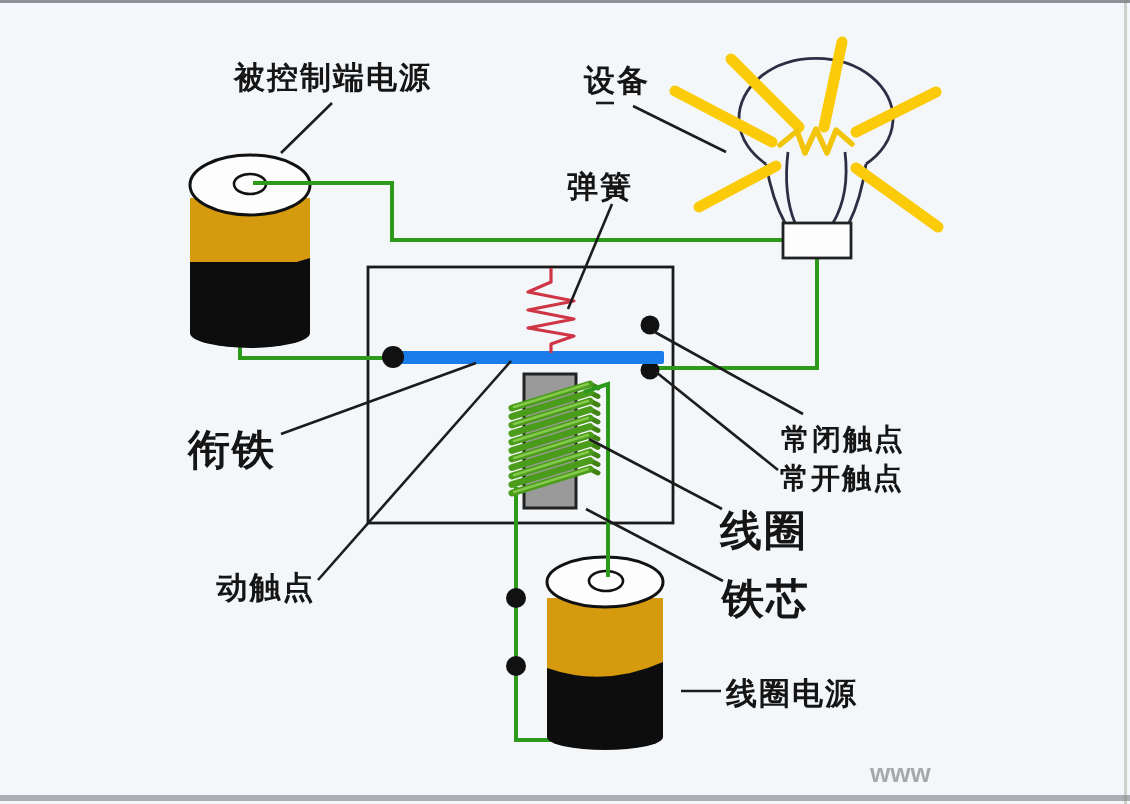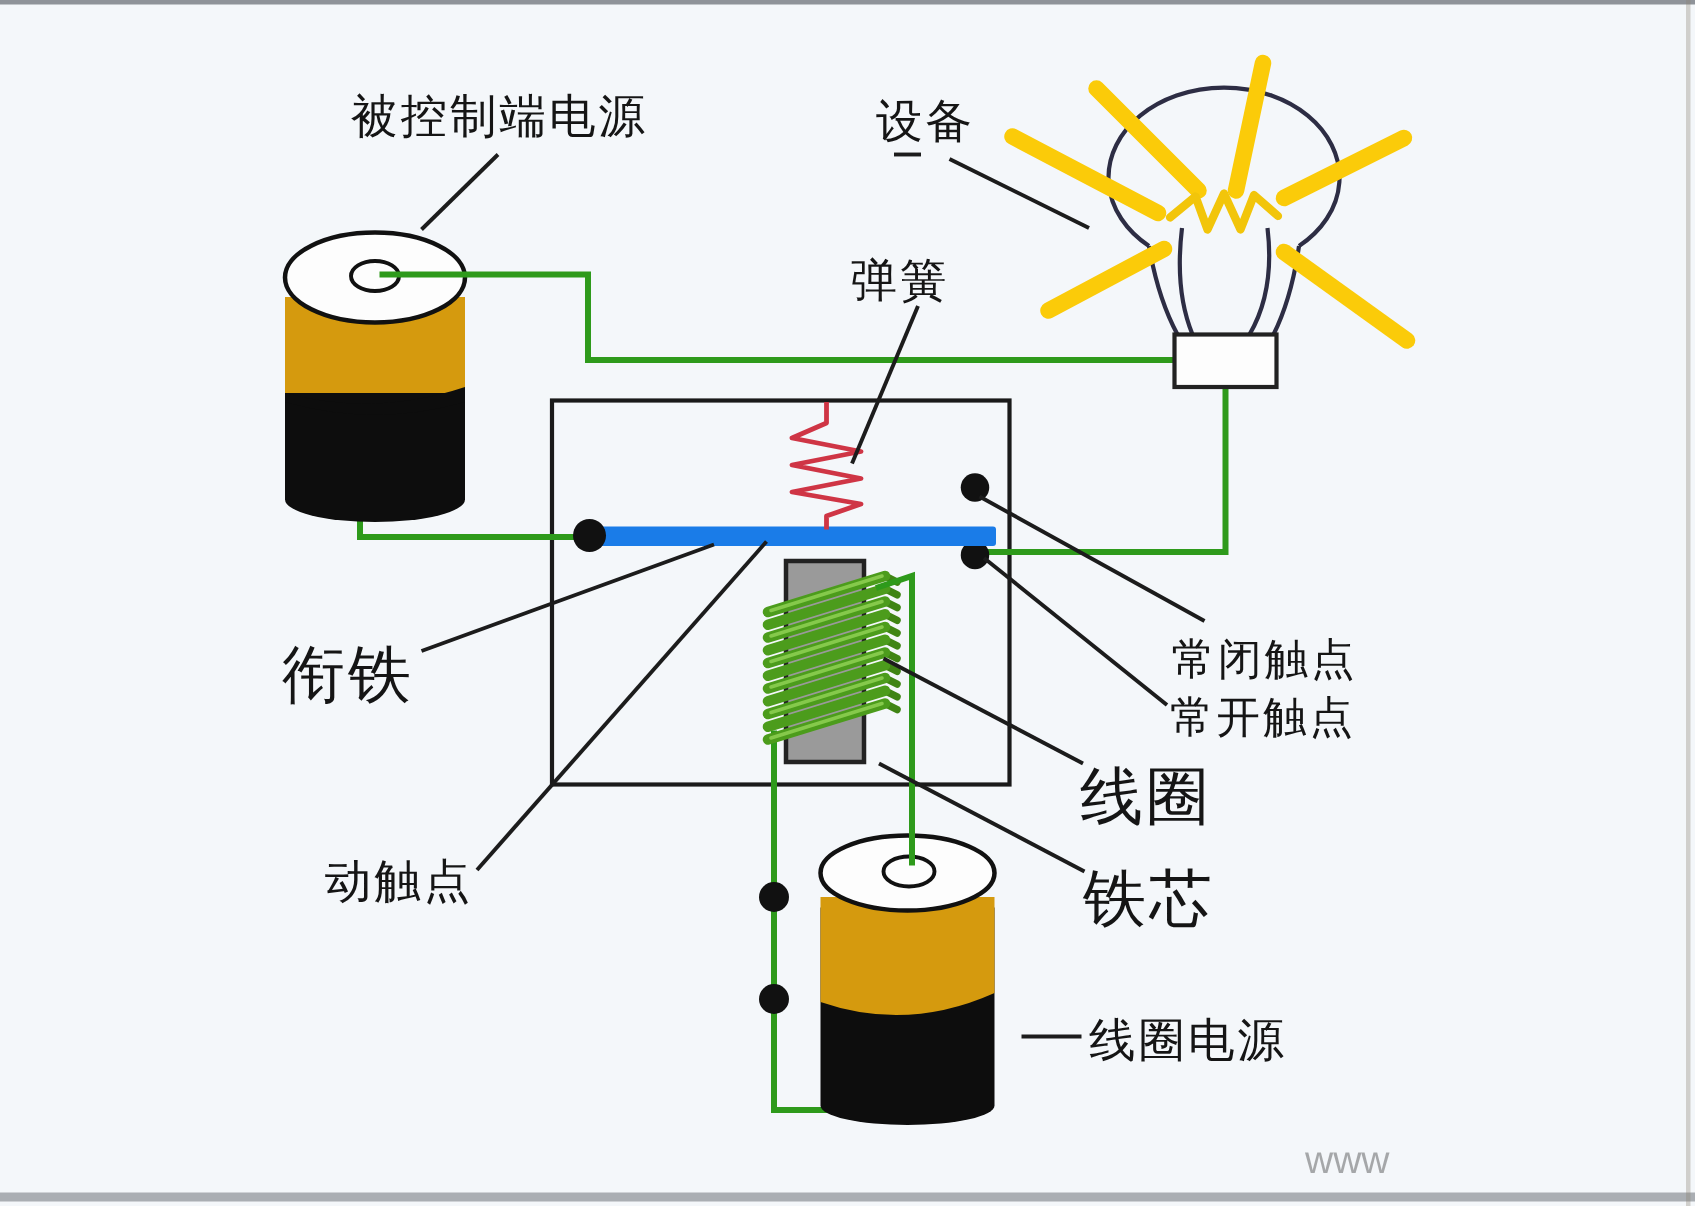--- a/index.html
+++ b/index.html
@@ -1,17 +1,17 @@
 <!DOCTYPE html>
 <html><head>
 <meta charset="utf-8">
 <style>
   html,body{margin:0;padding:0;}
   body{font-family:"Liberation Sans",sans-serif;background:#e8ebee;}
-  .stage{position:relative;width:1130px;height:804px;background:#f4f7fa;overflow:hidden;}
+  .stage{position:relative;width:1130px;height:804px;background:#f4f7fa;overflow:hidden;font-weight:bold;}
   svg{position:absolute;left:0;top:0;}
   text{font-family:"Liberation Serif",serif;fill:#151515;}
   .lbl{letter-spacing:2px;}
   .wire{stroke:#2e9a1b;stroke-width:4;fill:none;}
   .leader{stroke:#1c1c1c;stroke-width:2.6;fill:none;}
   .coil-d{stroke:#4c9c1c;stroke-width:7;stroke-linecap:round;}
   .coil-l{stroke:#85c94b;stroke-width:2.4;stroke-linecap:round;}
   .coil-stub{stroke:#3f8414;stroke-width:5;stroke-linecap:round;}
   .ray{stroke:#fbcb09;stroke-width:11;stroke-linecap:round;}
   .bulbline{stroke:#2d2d44;stroke-width:2.8;fill:none;}

